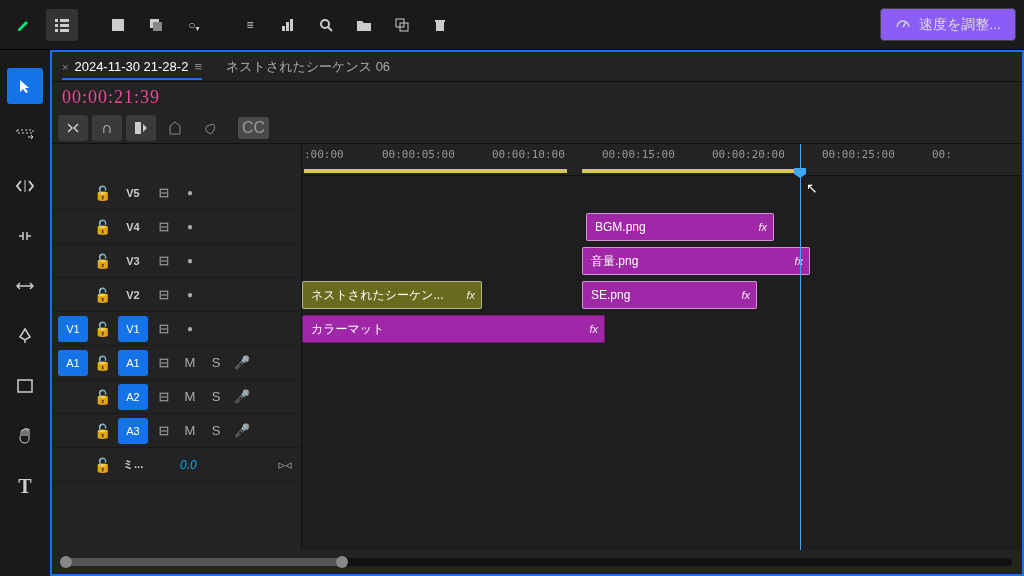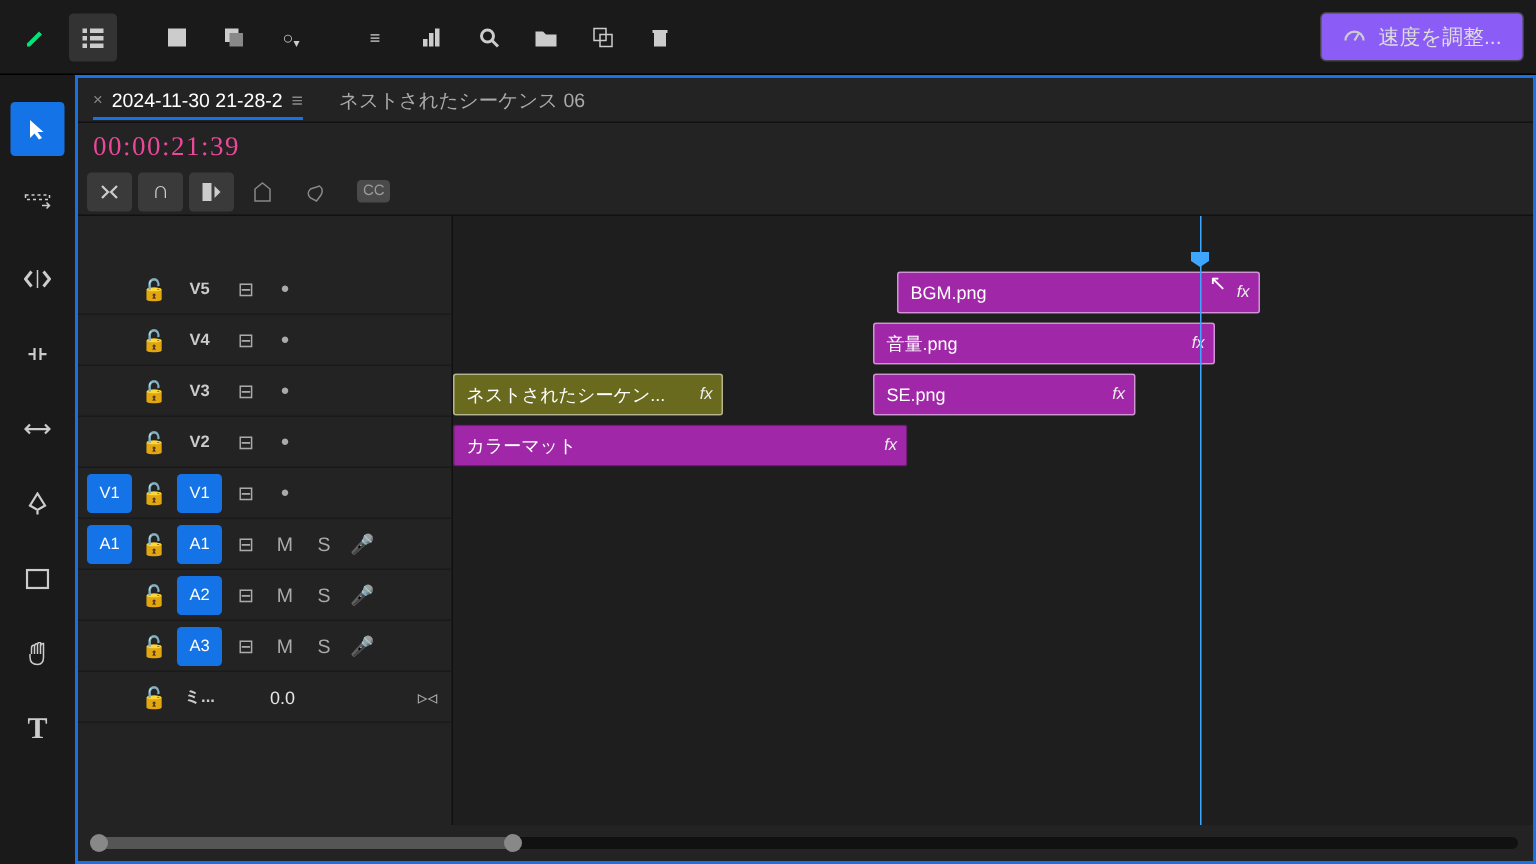--- a/index.html
+++ b/index.html
@@ -24,39 +24,39 @@
   .tab.active { color: #fff; border-bottom: 2px solid #1473e6; padding-bottom: 4px; margin-bottom: -6px; }
   .tab .x { color: #888; font-size: 11px; }
   .tab .menu { color: #888; }
 
   .timecode-row { height: 30px; display: flex; align-items: center; padding: 0 10px; }
   .timecode { color: #ec4899; font-family: Liberation Serif, serif; font-size: 18px; letter-spacing: 1px; }
 
   .ctrl-row { height: 32px; display: flex; align-items: center; padding: 0 6px; gap: 4px; border-bottom: 1px solid #111; }
   .ctrl-btn { width: 30px; height: 26px; background: #3a3a3a; display:flex; justify-content:center; align-items:center; border-radius:3px; font-size:13px; color:#ccc; }
   .ctrl-btn.plain { background:transparent; }
-  .cc-badge { background:#4a4a4a; color:#999; font-size:10px; padding:2px 4px; border-radius:3px; }
+  .cc-badge { background:#4a4a4a; color:#999; font-size:16px; padding:2px 4px; border-radius:3px; }
 
   .tracks-area { flex:1; display:flex; position:relative; }
   .track-header-col { width: 250px; background:#232323; border-right:1px solid #111; }
   .track-content-col { flex:1; position:relative; background:#1e1e1e; overflow:hidden; }
 
   .ruler { height: 32px; position:relative; background:#232323; border-bottom:1px solid #111; }
   .ruler-tick { position:absolute; top:4px; font-size:11px; color:#999; font-family:monospace; }
   .workarea { position:absolute; bottom:2px; height:4px; background:#d6c84a; }
 
   .track-row { height: 34px; border-bottom: 1px solid #1a1a1a; display:flex; align-items:center; padding:0 6px; gap:6px; }
   .src-btn { width:30px; height:26px; background:#1473e6; color:#fff; display:flex; justify-content:center; align-items:center; border-radius:3px; font-size:11px; font-weight:500; }
   .src-spacer { width:30px; }
   .lock { color:#888; font-size:14px; width:18px; text-align:center; }
   .track-label { width:30px; height:26px; display:flex; justify-content:center; align-items:center; font-size:11px; color:#ccc; border-radius:3px;font-weight:bold; }
   .track-label.targeted { background:#1473e6; color:#fff; font-weight:500; }
   .toggle { width:20px; height:20px; display:flex; justify-content:center; align-items:center; color:#aaa; font-size:13px; }
   .eye::before { content:"●"; font-size:10px; }
-  .mixer-val { color:#e5e5e5; font-size:12px; }
+  .mixer-val { color:#0ea5e9; font-size:12px;font-style:italic; }
 
   .clip { position:absolute; height:28px; border-radius:2px; display:flex; align-items:center; padding:0 8px; font-size:12px; color:#fff; overflow:hidden; white-space:nowrap; border:1px solid rgba(255,255,255,.5); }
   .clip.magenta { background:#a028a8; }
   .clip.olive { background:#6a6a1e; }
   .clip .fx { position:absolute; right:6px; font-style:italic; font-size:11px; color:#eee; }
 
   .playhead { position:absolute; top:0; bottom:0; width:1px; background:#3ea6ff; z-index:5; }
   .playhead-head { position:absolute; top:24px; width:12px; height:10px; background:#3ea6ff; transform:translateX(-6px); clip-path:polygon(0 0,100% 0,100% 60%,50% 100%,0 60%); }
   .cursor { position:absolute; z-index:6; font-size:14px; color:#fff; }
 
@@ -302,25 +302,36 @@
             <span class="lock">🔓</span>
             <div class="track-label">ミ...</div>
             <div style="width:20px"></div>
             <span class="mixer-val">0.0</span>
             <div style="flex:1"></div>
             <div class="toggle">▹◃</div>
           </div>
       </div>
 
       <div class="track-content-col">
+        <div class="ruler">
+          <span class="ruler-tick" style="left:2px">:00:00</span>
+          <span class="ruler-tick" style="left:80px">00:00:05:00</span>
+          <span class="ruler-tick" style="left:190px">00:00:10:00</span>
+          <span class="ruler-tick" style="left:300px">00:00:15:00</span>
+          <span class="ruler-tick" style="left:410px">00:00:20:00</span>
+          <span class="ruler-tick" style="left:520px">00:00:25:00</span>
+          <span class="ruler-tick" style="left:630px">00:</span>
+          <div class="workarea" style="left:2px;width:263px"></div>
+          <div class="workarea" style="left:280px;width:220px"></div>
+        </div>
 
         <div style="position:relative">
           <div style="height:34px"></div>
           <div style="height:34px;position:relative">
-            <div class="clip magenta" style="left:296px;width:242px;top:3px">
+            <div class="clip magenta" style="left:284px;width:188px;top:3px">
                 <span>BGM.png</span>
                 <span class="fx">fx</span>
               </div>
           </div>
           <div style="height:34px;position:relative">
             <div class="clip magenta" style="left:280px;width:228px;top:3px">
                 <span>音量.png</span>
                 <span class="fx">fx</span>
               </div>
           </div>

